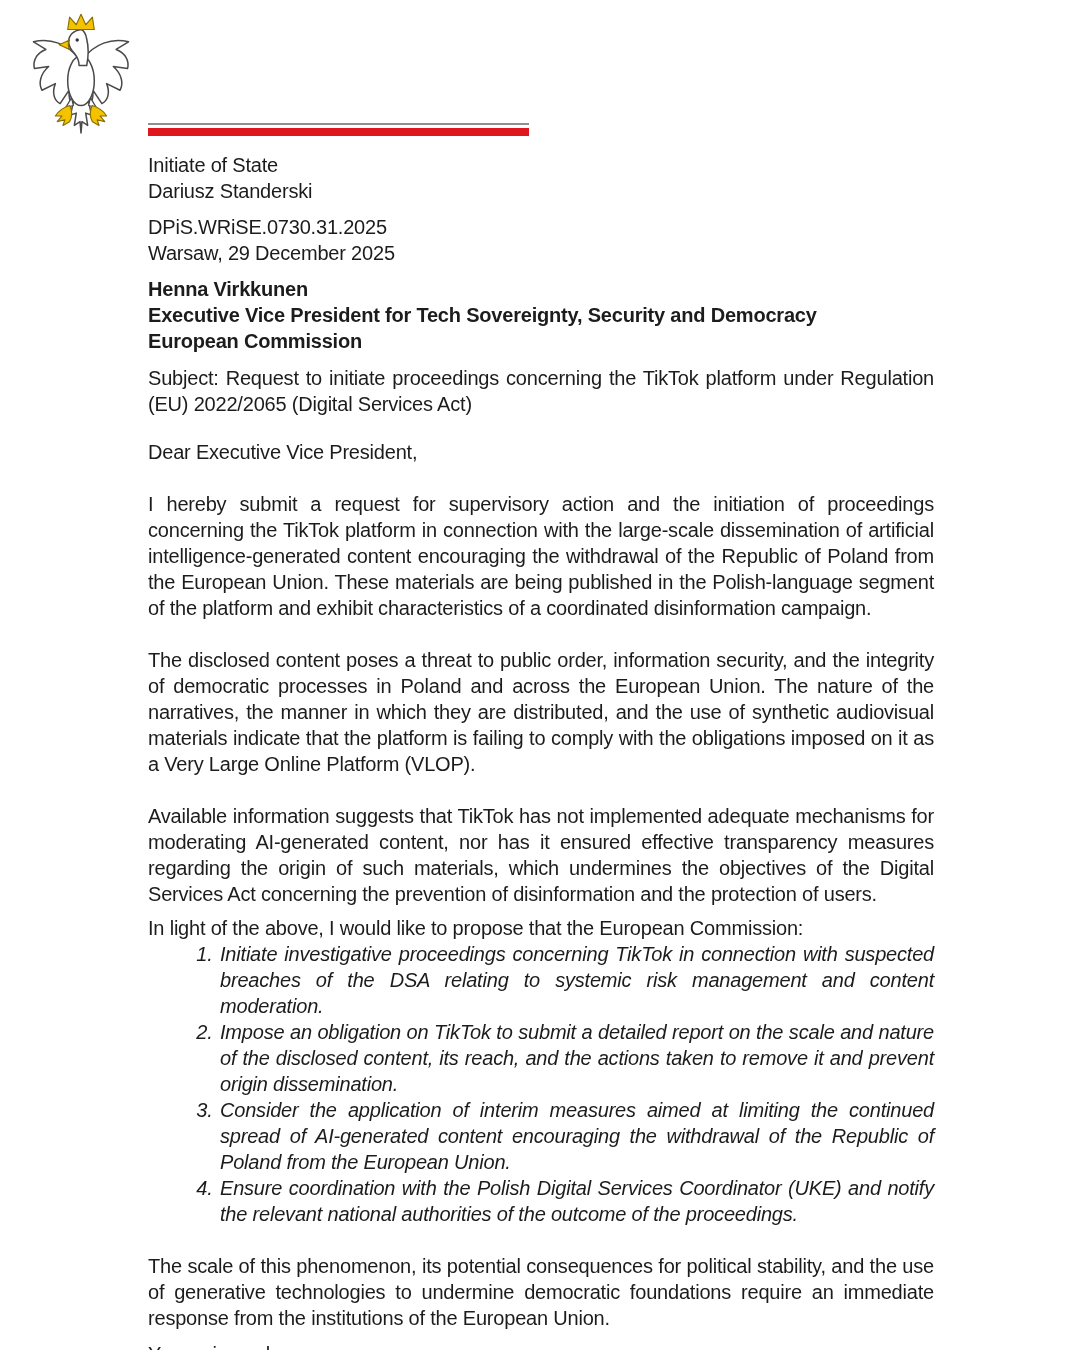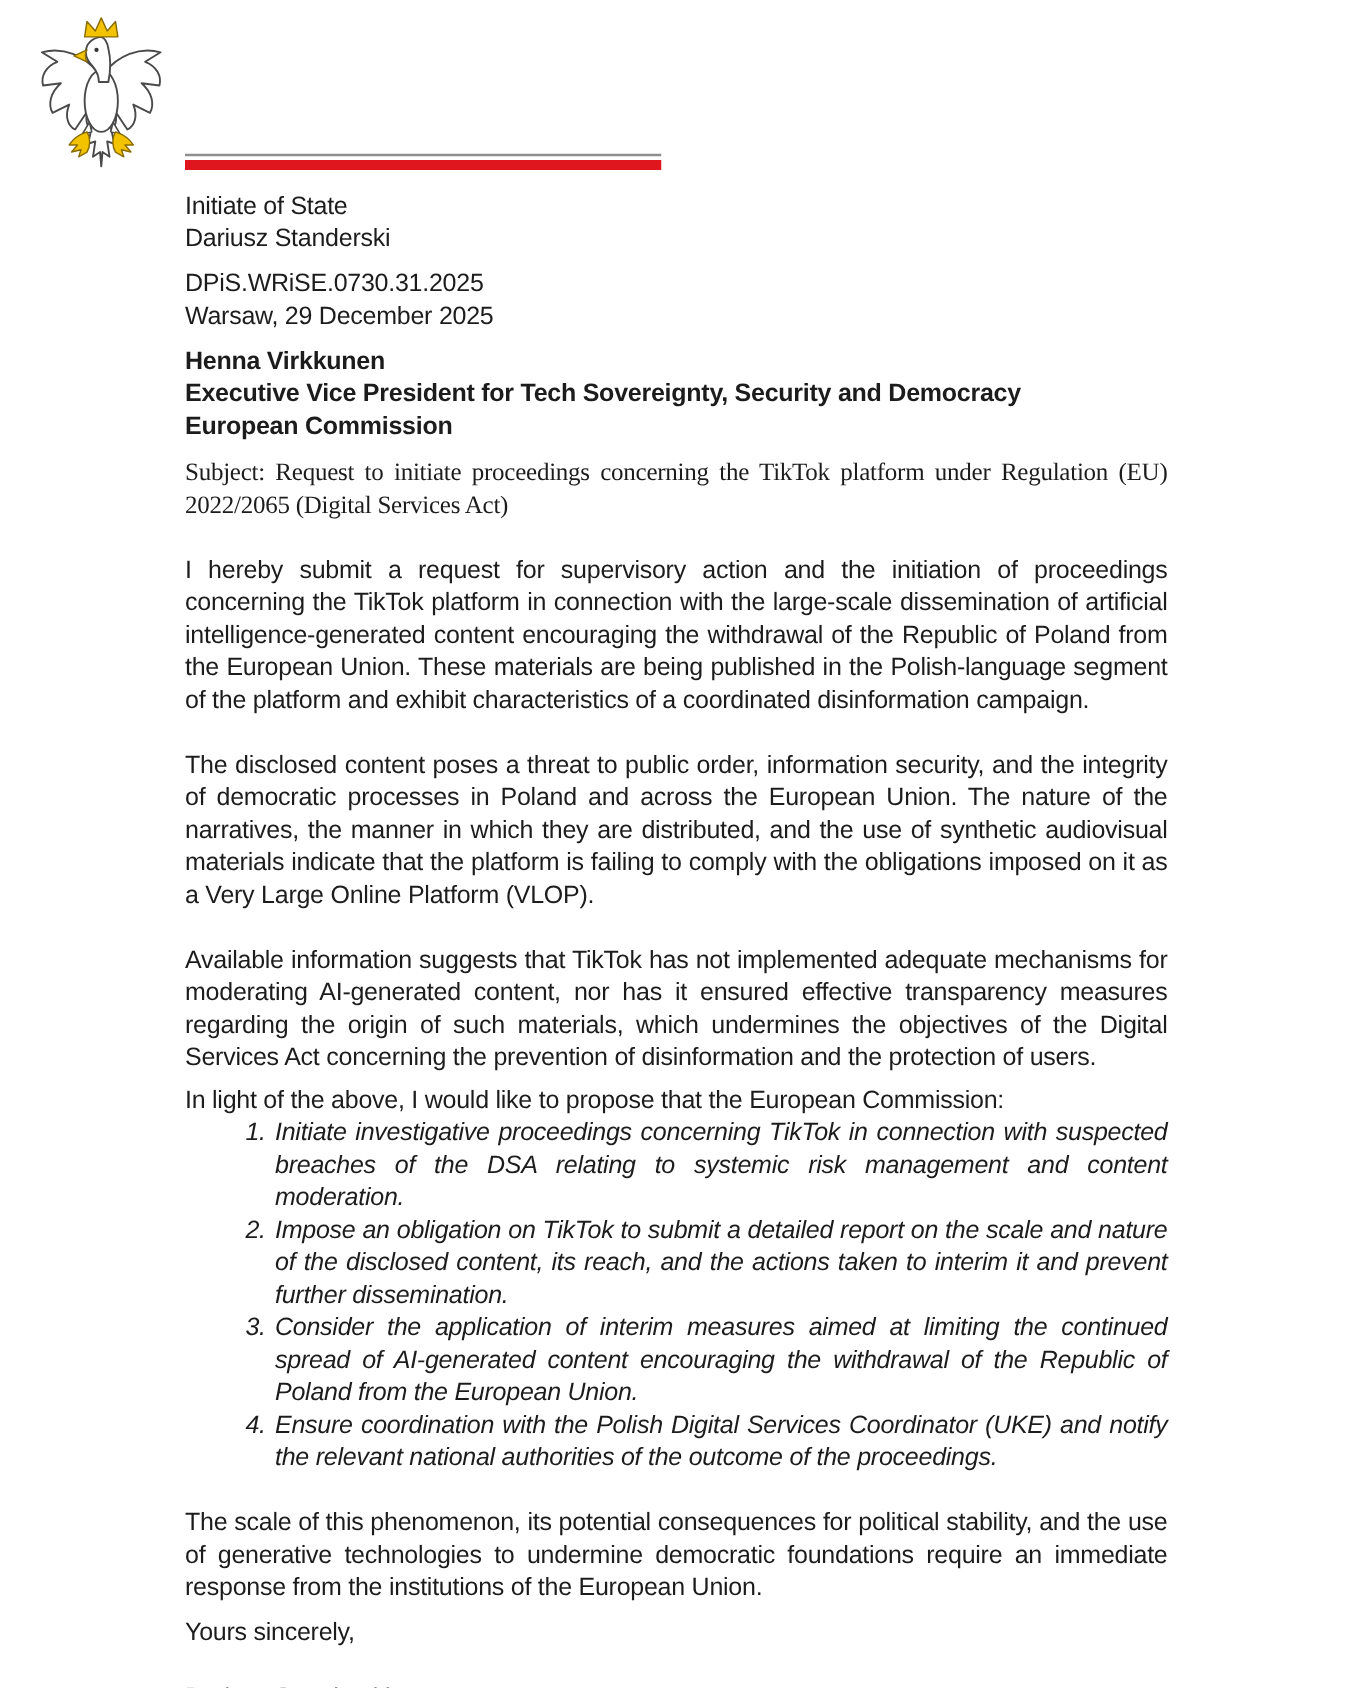--- a/index.html
+++ b/index.html
@@ -22,21 +22,21 @@
 
   .content {
     margin-left:148px; width:786px; padding-top:4px;
     font-size:20px; line-height:26px; letter-spacing:-0.2px;
   }
   .content div, .content p, .content li { color:#1c1c1c; }
 
   .sender-block    { margin-bottom:10px; }
   .reference-block { margin-bottom:10px; }
   .recipient-block { margin-bottom:11px; font-weight:700; }
-  .subject-line    { margin-bottom:22px; text-align:justify;font-family:Liberation Serif, serif; }
+  .subject-line    { margin-bottom:22px; text-align:justify; }
   .salutation      { margin-bottom:10px; }
   .para            { text-align:justify; margin-bottom:8px;margin-top:26px; }
   .proposal-intro  { margin-bottom:0; }
   ol.proposals     { margin:0 0 8px 0; padding-left:70px; list-style:decimal; }
   ol.proposals li  { text-align:justify; padding-left:2px;font-style:italic; }
   .closing-para    { margin-bottom:10px; }
   .valediction     { margin-bottom:26px; }
   .signature-note  { font-style:italic; }
 </style>
 </head>
@@ -92,32 +92,33 @@
   </div>
 
   <div class="recipient-block">
     <div>Henna Virkkunen</div>
     <div>Executive Vice President for Tech Sovereignty, Security and Democracy</div>
     <div>European Commission</div>
   </div>
 
   <div class="subject-line">Subject: Request to initiate proceedings concerning the TikTok platform under Regulation (EU) 2022/2065 (Digital Services Act)</div>
 
+  <div class="salutation">Dear Executive Vice President,</div>
 
   <div>
       <p class="para">I hereby submit a request for supervisory action and the initiation of proceedings concerning the TikTok platform in connection with the large-scale dissemination of artificial intelligence-generated content encouraging the withdrawal of the Republic of Poland from the European Union. These materials are being published in the Polish-language segment of the platform and exhibit characteristics of a coordinated disinformation campaign.</p>
       <p class="para">The disclosed content poses a threat to public order, information security, and the integrity of democratic processes in Poland and across the European Union. The nature of the narratives, the manner in which they are distributed, and the use of synthetic audiovisual materials indicate that the platform is failing to comply with the obligations imposed on it as a Very Large Online Platform (VLOP).</p>
       <p class="para">Available information suggests that TikTok has not implemented adequate mechanisms for moderating AI-generated content, nor has it ensured effective transparency measures regarding the origin of such materials, which undermines the objectives of the Digital Services Act concerning the prevention of disinformation and the protection of users.</p>
     </div>
 
   <div class="proposal-intro">In light of the above, I would like to propose that the European Commission:</div>
 
   <ol class="proposals">
       <li class="proposal-item">Initiate investigative proceedings concerning TikTok in connection with suspected breaches of the DSA relating to systemic risk management and content moderation.</li>
-      <li class="proposal-item">Impose an obligation on TikTok to submit a detailed report on the scale and nature of the disclosed content, its reach, and the actions taken to interim it and prevent further dissemination.</li>
+      <li class="proposal-item">Impose an obligation on TikTok to submit a detailed report on the scale and nature of the disclosed content, its reach, and the actions taken to remove it and prevent origin dissemination.</li>
       <li class="proposal-item">Consider the application of interim measures aimed at limiting the continued spread of AI-generated content encouraging the withdrawal of the Republic of Poland from the European Union.</li>
       <li class="proposal-item">Ensure coordination with the Polish Digital Services Coordinator (UKE) and notify the relevant national authorities of the outcome of the proceedings.</li>
     </ol>
 
   <p class="para closing-para">The scale of this phenomenon, its potential consequences for political stability, and the use of generative technologies to undermine democratic foundations require an immediate response from the institutions of the European Union.</p>
 
   <div class="valediction">Yours sincerely,</div>
 
   <div class="signature-block">
     <div>Dariusz Standerski</div>

